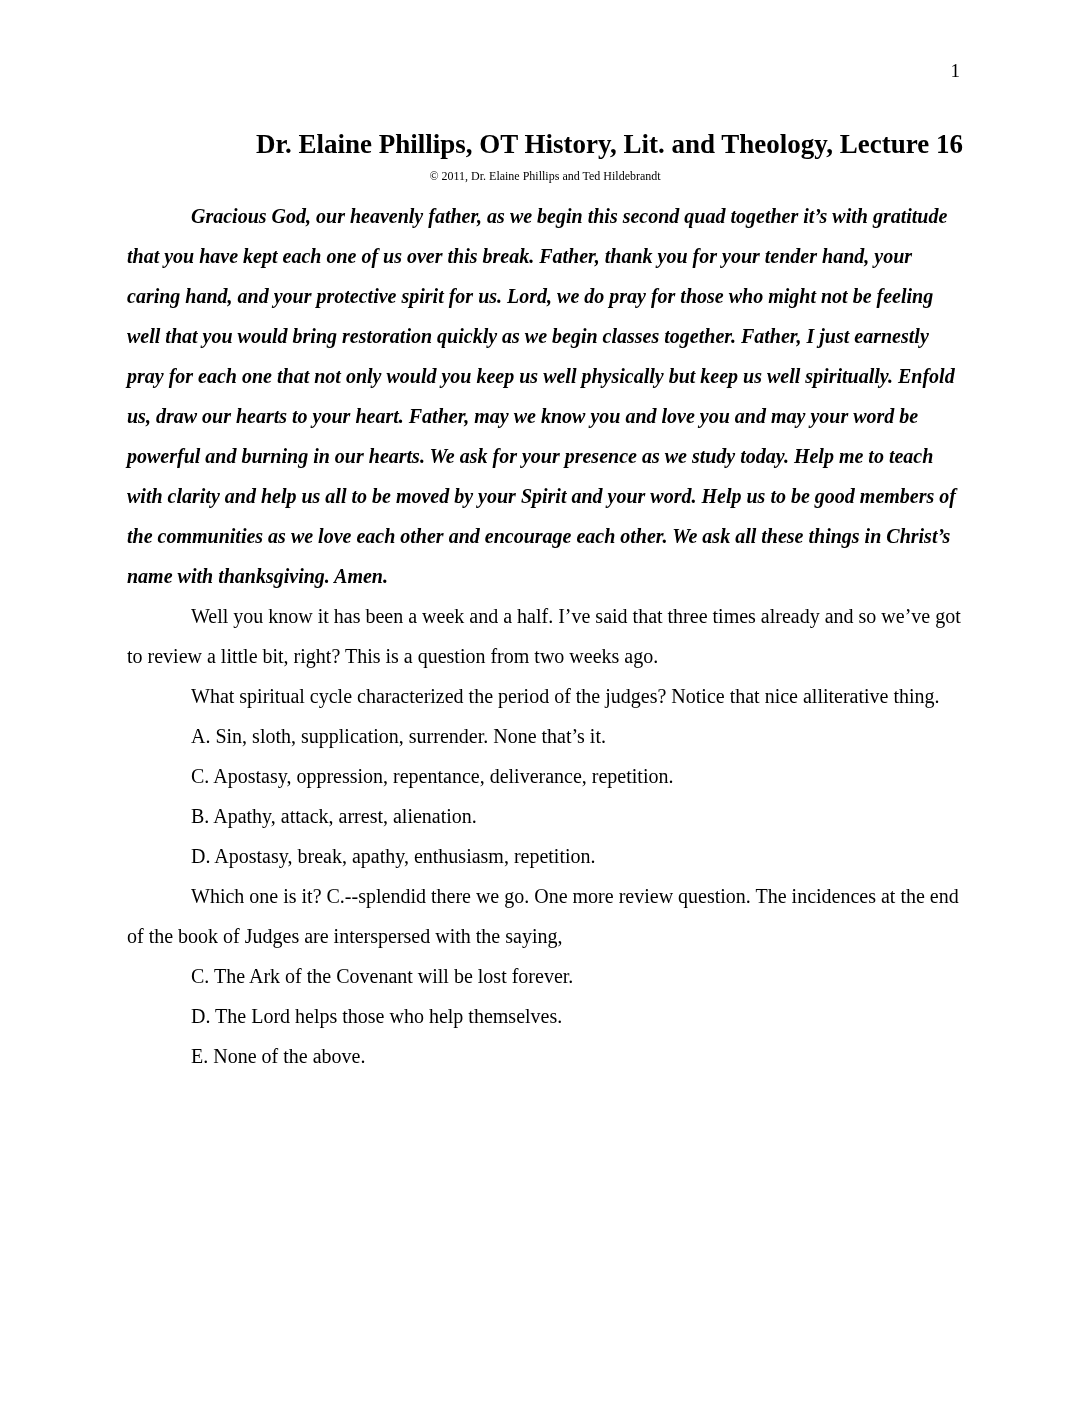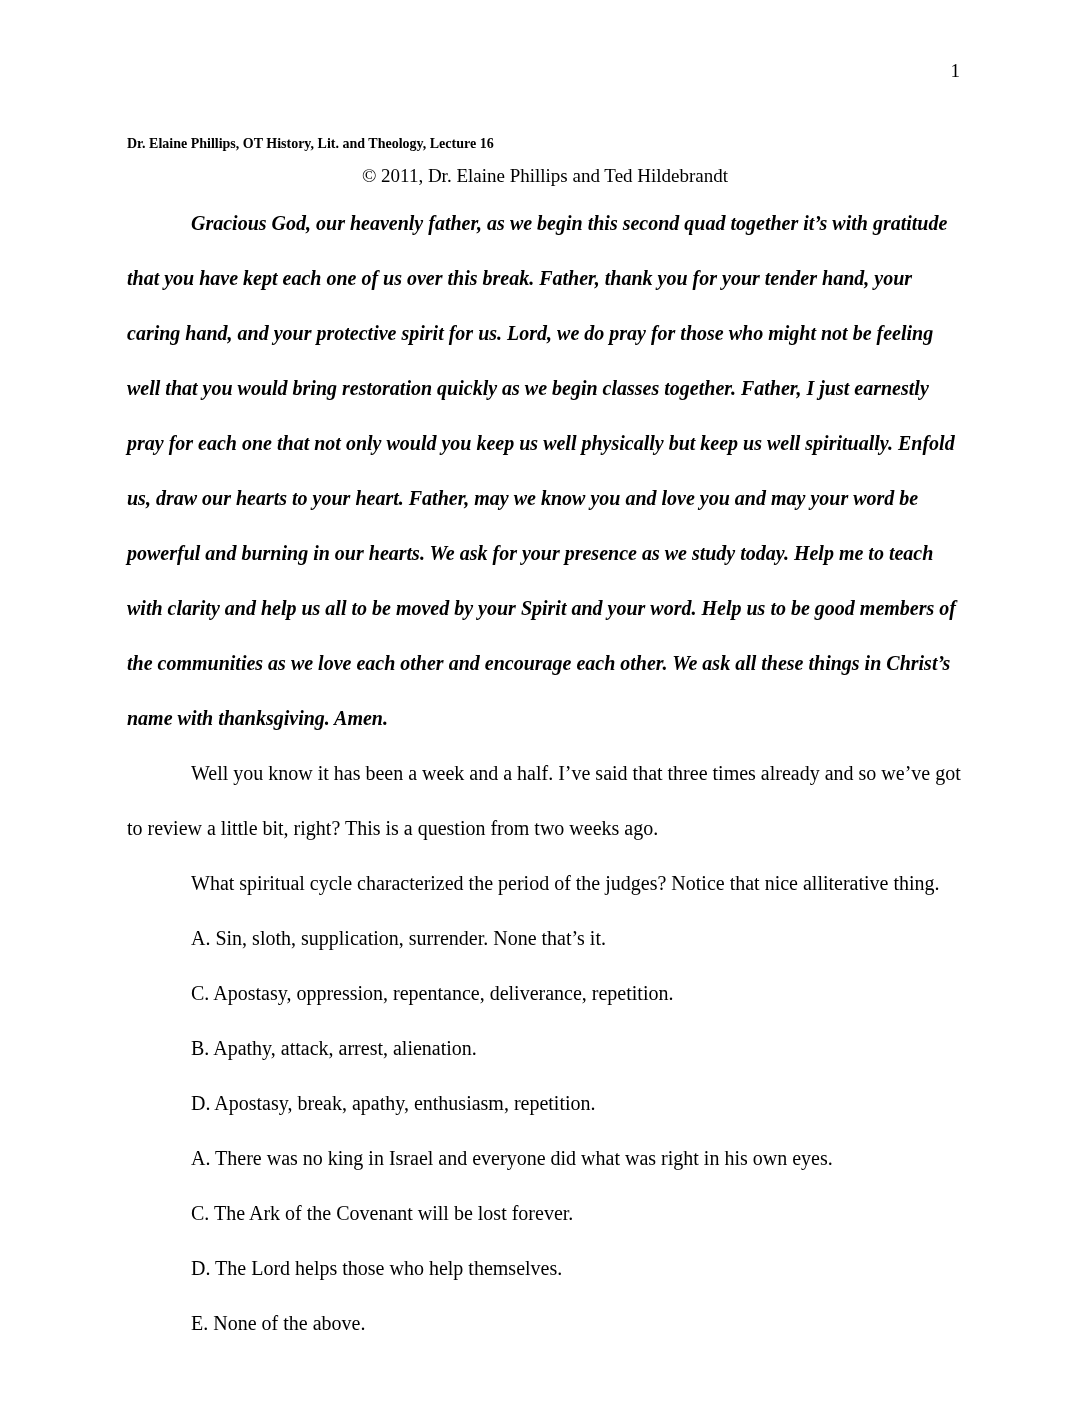--- a/index.html
+++ b/index.html
@@ -27,36 +27,36 @@
     font-size: 19px;
     line-height: 22px;
   }
   .content {
     position: absolute;
     top: 130px;
     left: 127px;
     width: 836px;
   }
   .title {
-    text-align: left;
+    text-align: right;
     font-weight: bold;
-    font-size: 14px;
+    font-size: 27px;
     line-height: 28px;
   }
   .copyright {
     text-align: center;
-    font-size: 19px;
+    font-size: 12px;
     line-height: 20px;
     margin-top: 8px;
     margin-bottom: 10px;
   }
   p.body-par {
     margin: 0;
     font-size: 20px;
-    line-height: 55px;
+    line-height: 40px;
     text-indent: 64px;
     text-align: left;
   }
   p.prayer {
     font-style: italic;
     font-weight: bold;
   }
 </style>
 </head>
 <body>
@@ -78,22 +78,22 @@
     <p class="body-par">What spiritual cycle characterized the period of the judges? Notice that nice alliterative thing.</p>
 
     <p class="body-par">A. Sin, sloth, supplication, surrender.  None that’s it.</p>
 
     <p class="body-par">C. Apostasy, oppression, repentance, deliverance, repetition.</p>
 
     <p class="body-par">B. Apathy, attack, arrest, alienation.</p>
 
     <p class="body-par">D. Apostasy, break, apathy, enthusiasm, repetition.</p>
 
+    <p class="body-par">Which one is it? C.--splendid there we go. One more review question. The incidences at the end of the book of Judges are interspersed with the saying,</p>
 
-    <p class="body-par">A. There was no king in Israel and everyone did what was right in his own eyes.</p>
 
 
     <p class="body-par">C. The Ark of the Covenant will be lost forever.</p>
 
     <p class="body-par">D. The Lord helps those who help themselves.</p>
 
     <p class="body-par">E. None of the above.</p>
 
 
   </div>

